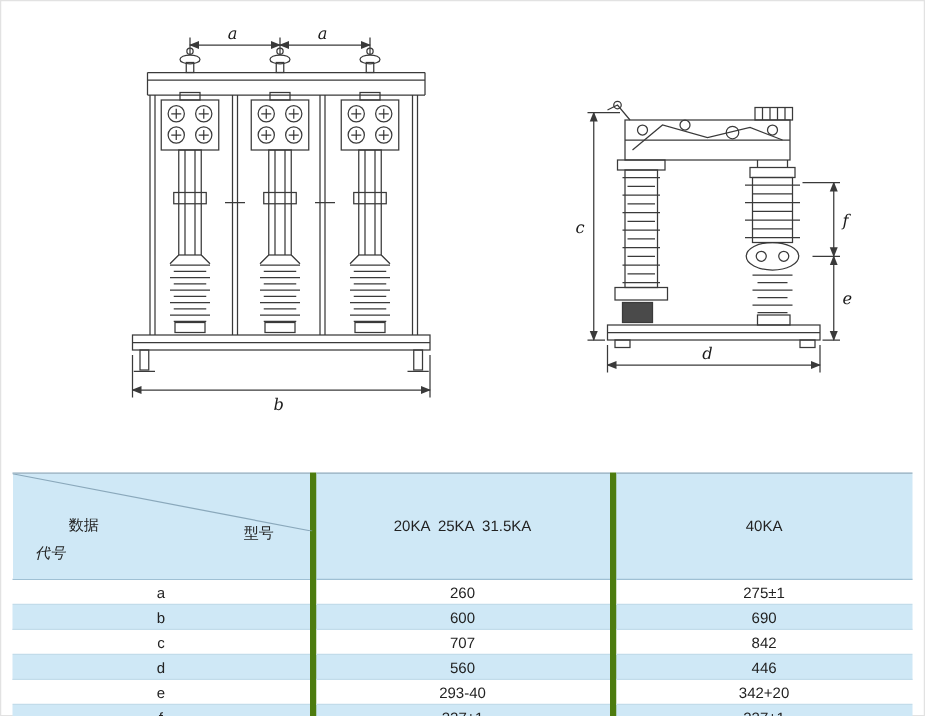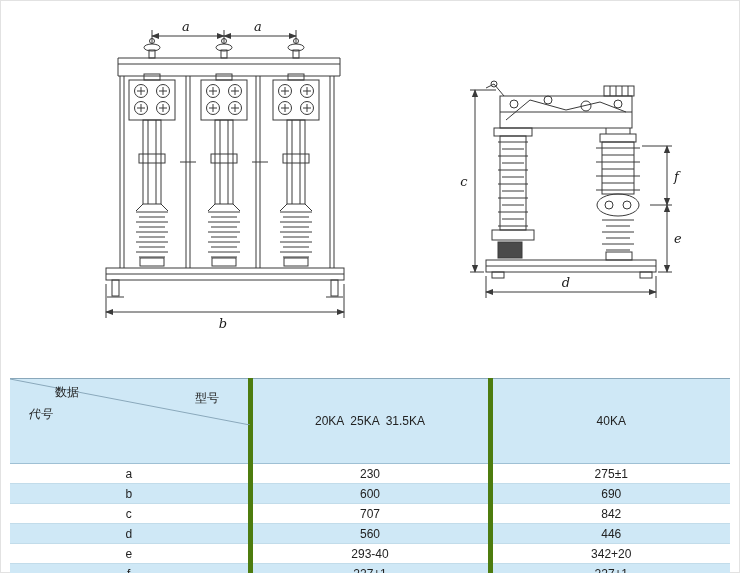--- a/index.html
+++ b/index.html
@@ -13,21 +13,21 @@
   .drawing text{fill:#1a1a1a;stroke:none;font:italic 13px "DejaVu Serif",serif;}
   .table-wrap{position:absolute;top:378px;left:10px;width:720px;}
   table{border-collapse:collapse;width:720px;table-layout:fixed;font-size:12px;color:#222;}
   col.c0,col.c1,col.c2{width:240px;}
   thead th{height:46px;background:#cfe8f6;font-weight:normal;border-top:1px solid #8aa8bb;
            border-bottom:1px solid #9fc0d4;white-space:pre;}
   thead th+th,tbody td+td{border-left:5px solid #4d7c0f;}
   th.corner{position:relative;padding:0;}
   th.corner svg{position:absolute;top:0;left:0;width:240px;height:46px;}
   th.corner svg line{stroke:#8aa8bb;stroke-width:1;}
-  th.corner span{position:absolute;font-size:12px;color:#222;}
+  th.corner span{position:absolute;font-size:12px;color:#222;margin-top:28px;}
   .lbl-data{left:45px;top:5px;}
   .lbl-model{left:185px;top:11px;text-align:center;}
   .lbl-code{left:18px;top:27px;font-style:italic;}
   tbody td{height:19px;text-align:center;border-bottom:1px solid #c2dcea;padding:0;}
   tbody tr:nth-child(odd){background:#ffffff;}
   tbody tr:nth-child(even){background:#cfe8f6;}
 </style>
 </head>
 <body>
 
@@ -177,21 +177,21 @@
             <span class="lbl-model">型号</span>
             <span class="lbl-code">代号</span>
           </th>
           <th>20KA  25KA  31.5KA</th>
           <th>40KA</th>
         </tr>
       </thead>
       <tbody>
         <tr>
           <td>a</td>
-          <td>230</td>
+          <td>260</td>
           <td>275±1</td>
         </tr>
         <tr>
           <td>b</td>
           <td>600</td>
           <td>690</td>
         </tr>
         <tr>
           <td>c</td>
           <td>707</td>

